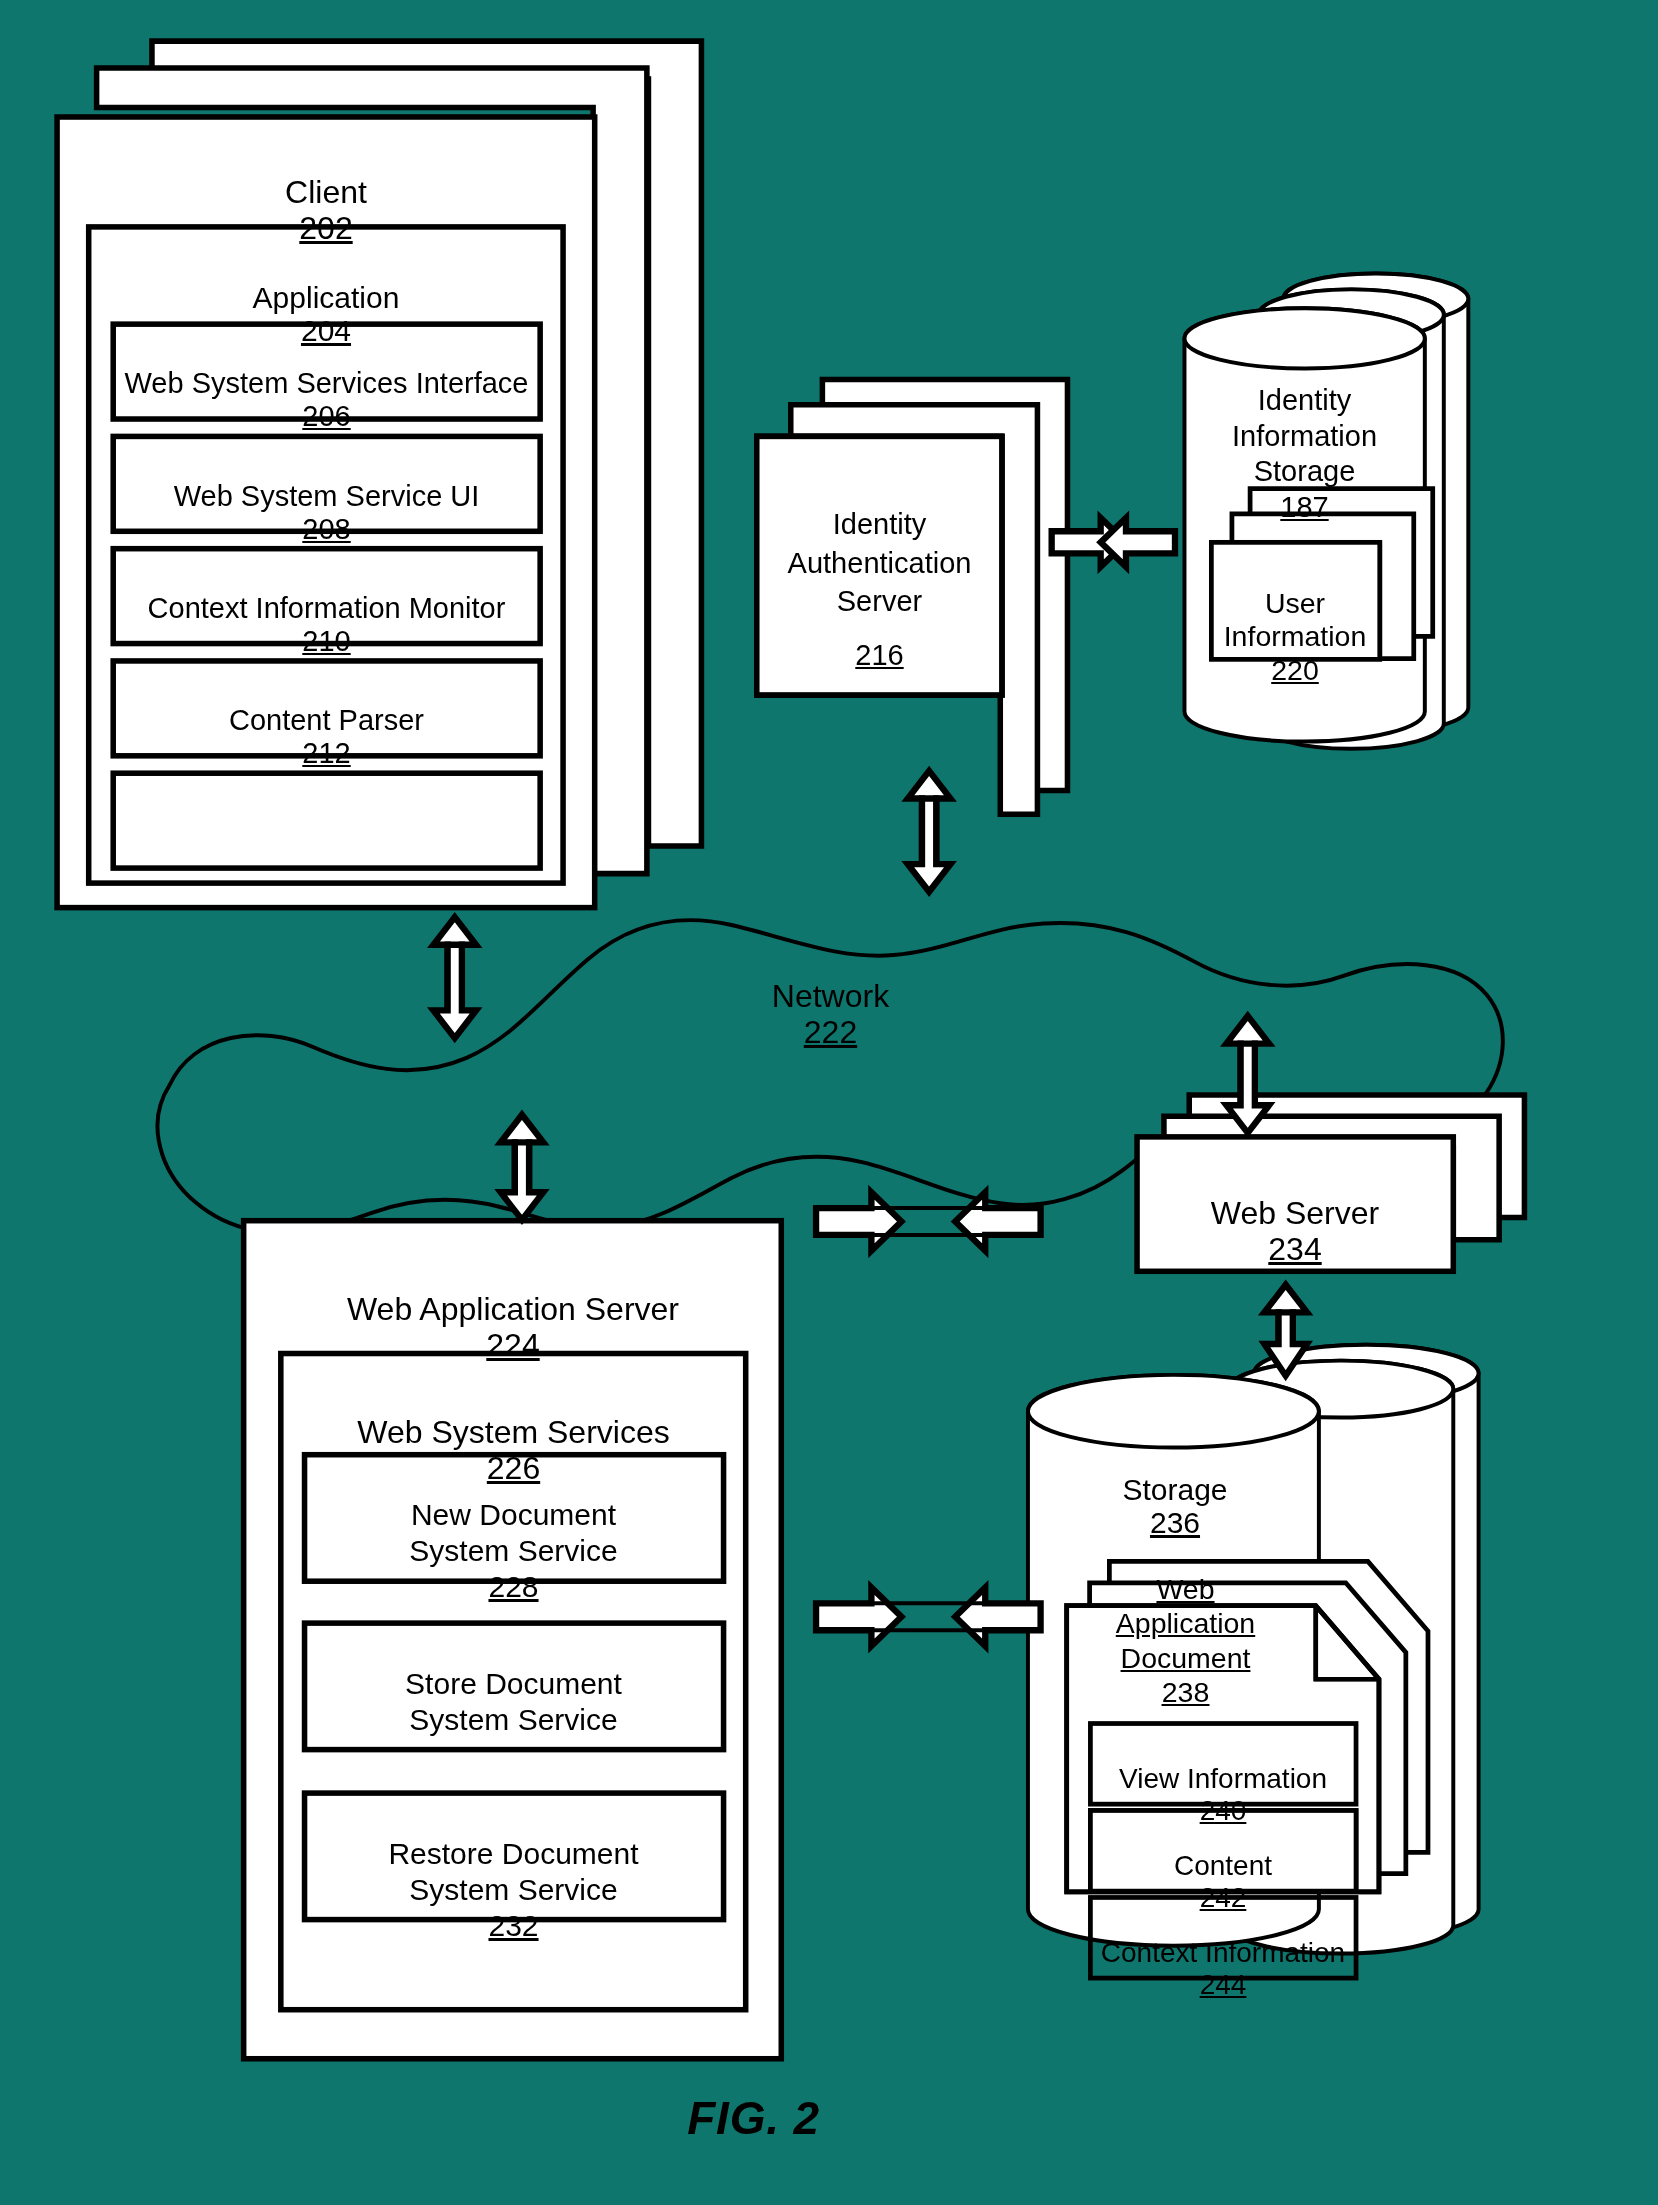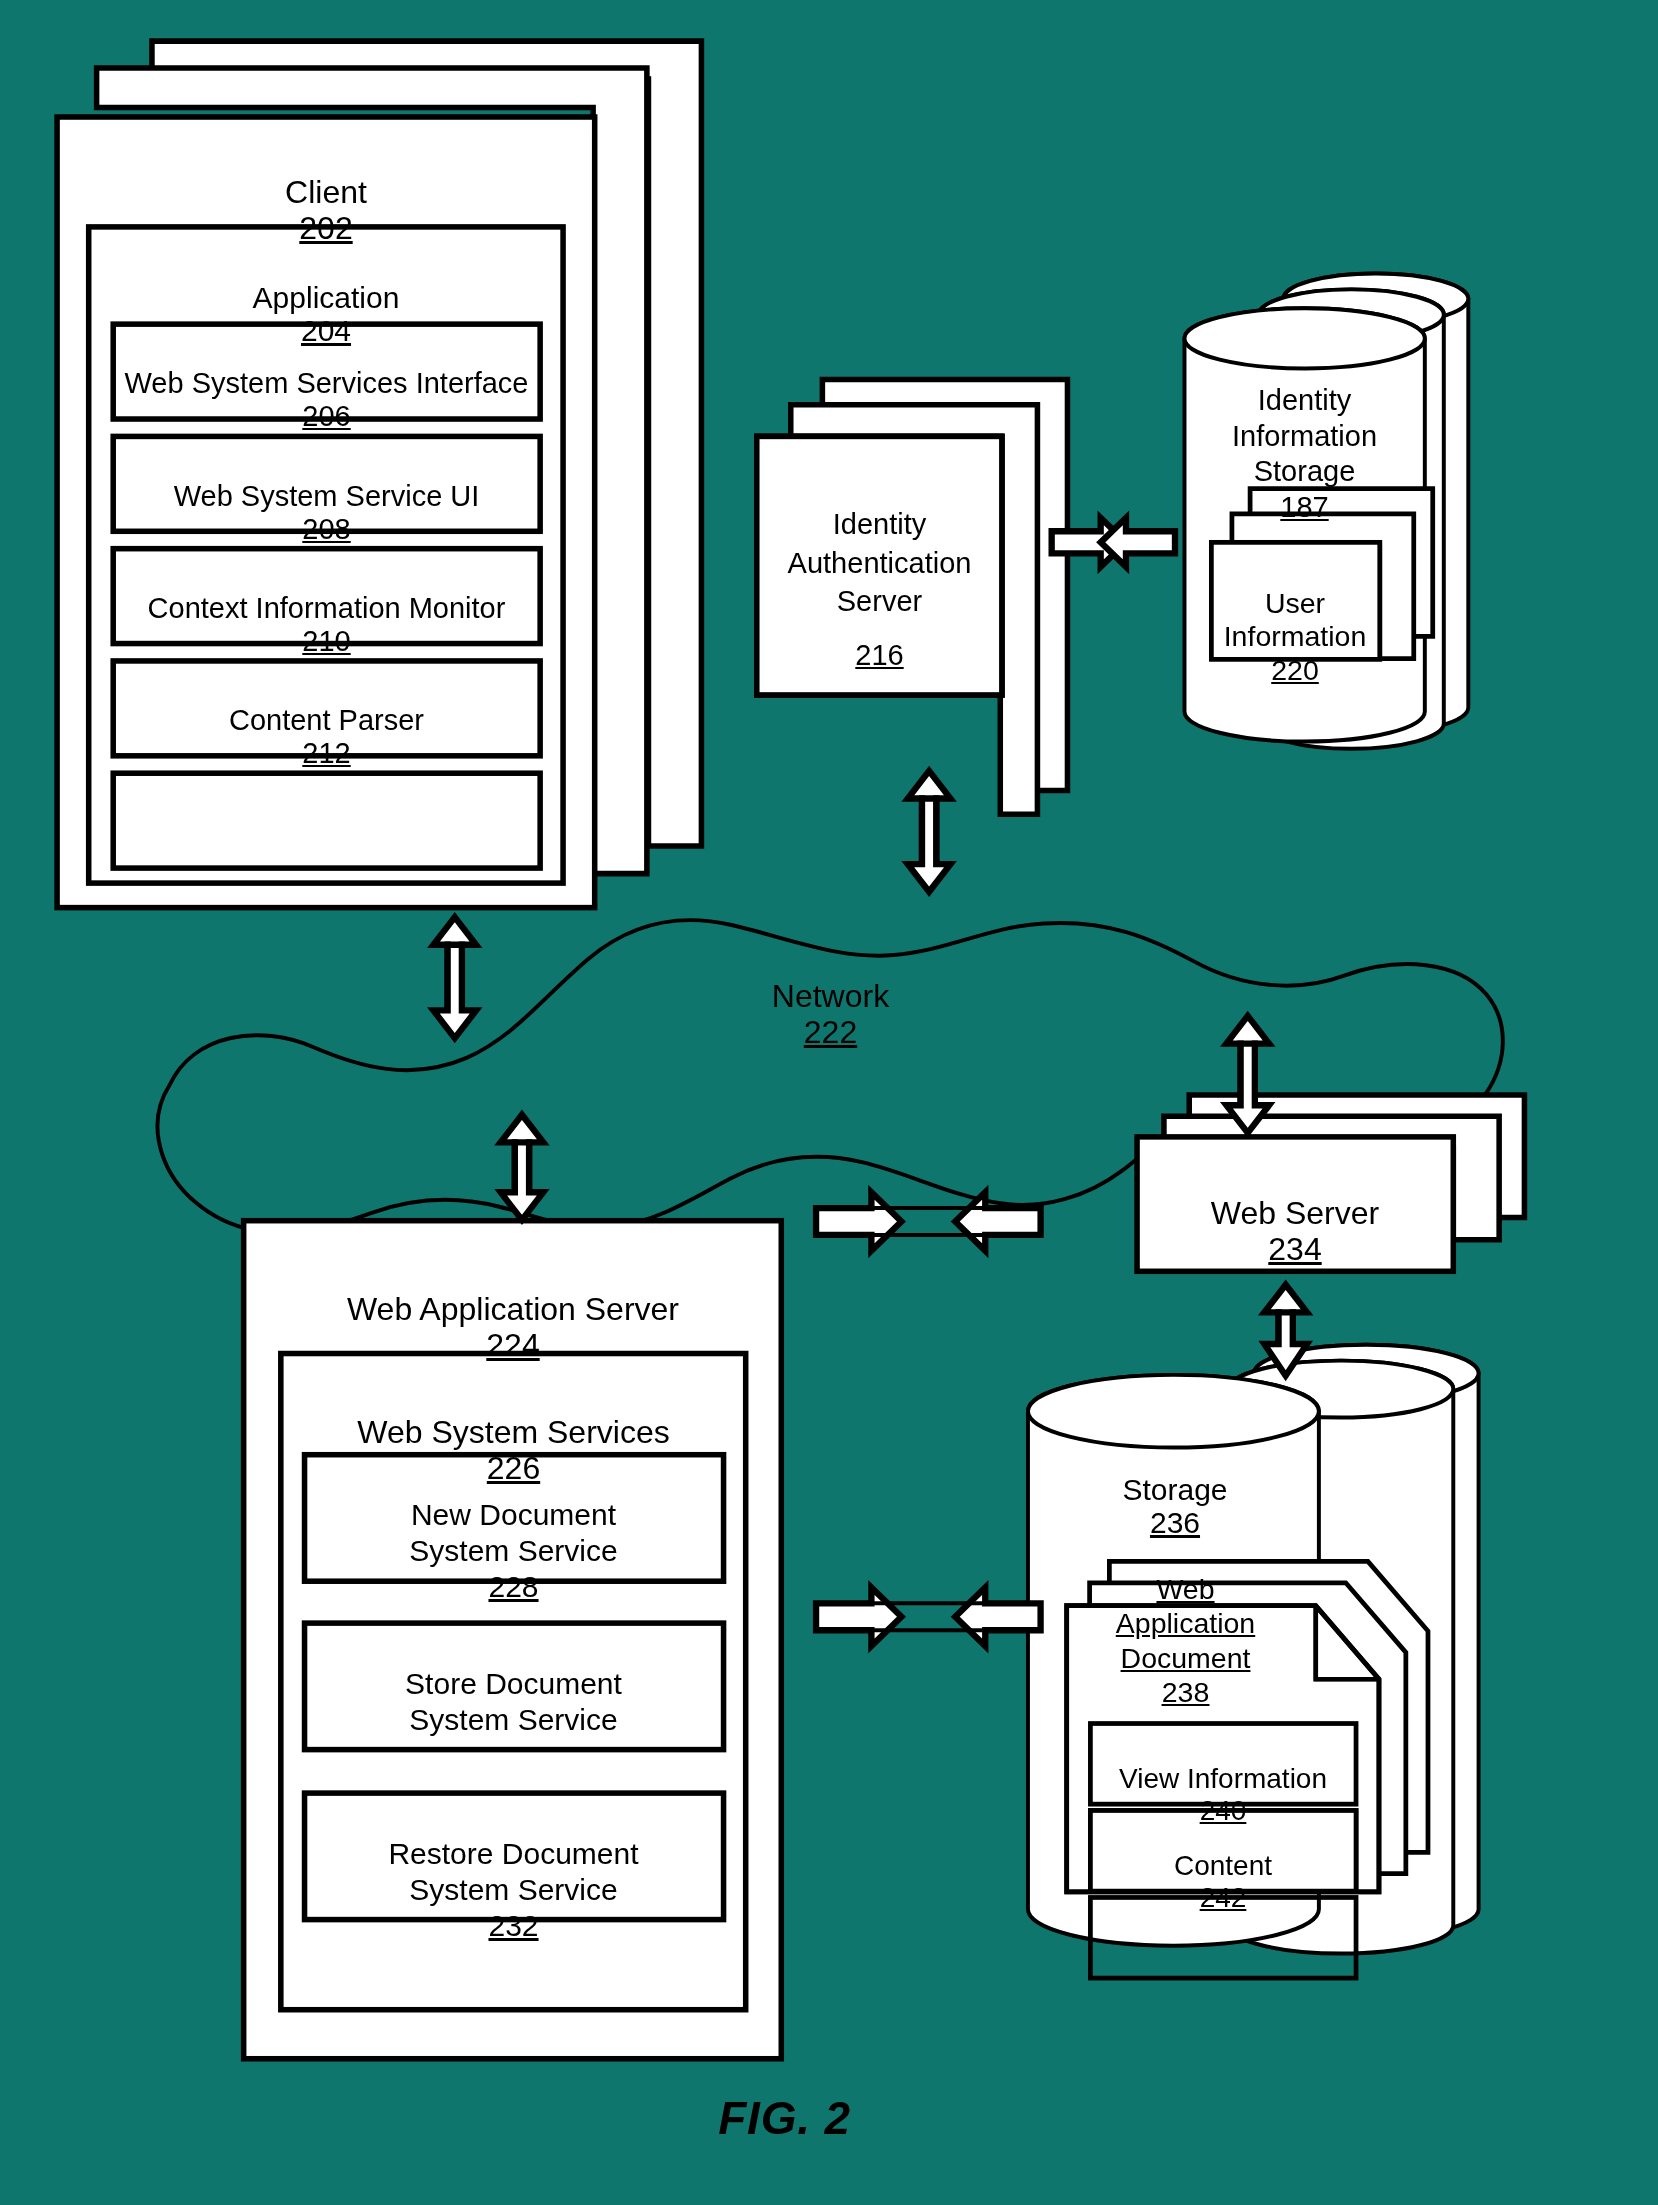--- a/index.html
+++ b/index.html
@@ -297,22 +297,26 @@
   <div class="lbl t35" style="left:1090px; top:1732px; width:266px;">
     <span>View Information</span>
     <span class="num">240</span>
   </div>
 
   <div class="lbl t35" style="left:1090px; top:1819px; width:266px;">
     <span>Content</span>
     <span class="num">242</span>
   </div>
 
-
-  <div class="fig-caption" style="left:0px; top:2091px; width:1507px; text-align:center;padding-left:31px;">FIG. 2</div>
+  <div class="lbl t35" style="left:1090px; top:1906px; width:266px;">
+    <span>Context Information</span>
+    <span class="num">244</span>
+  </div>
+
+  <div class="fig-caption" style="left:0px; top:2091px; width:1507px; text-align:center;">FIG. 2</div>
 
 </div>
 
 <svg class="svg-layer" viewBox="0 0 2098 2789" style="pointer-events:none;">
   <rect x="1379" y="2400" width="336" height="102" fill="none" stroke="#000" stroke-width="6"></rect>
 
   <path d="M1349,2031 H1664 L1744,2124 V2393 H1349 Z" fill="none" stroke="#000" stroke-width="6"></path>
   <path d="M1664,2031 V2124 H1744" fill="none" stroke="#000" stroke-width="6"></path>
 </svg>
 

